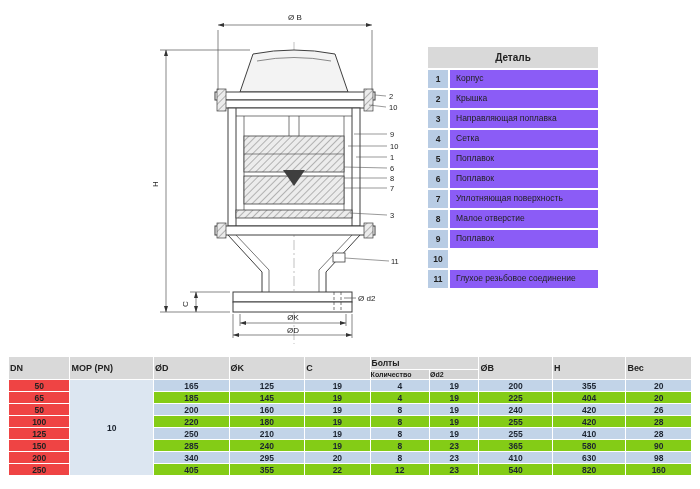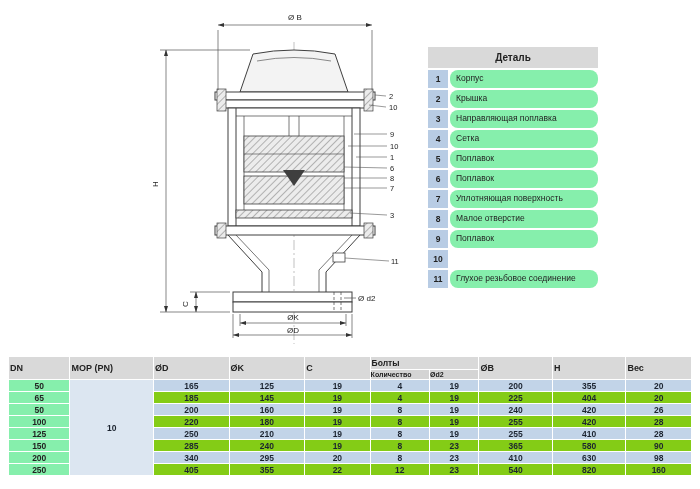--- a/index.html
+++ b/index.html
@@ -7,29 +7,29 @@
   .canvas{position:relative;width:700px;height:489px;background:#fff;overflow:hidden;}
 
   
   .draw{position:absolute;left:140px;top:4px;}
 
   
   .parts{position:absolute;left:428px;top:47px;width:170px;font-size:8.5px;}
   .parts-header{background:#d9d9d9;text-align:center;font-weight:bold;font-size:10px;padding:5px 0;}
   .p-row{display:flex;margin-top:2px;min-height:18px;}
   .p-num{width:20px;background:#b8cce4;display:flex;align-items:center;justify-content:center;font-weight:bold;margin-right:2px;flex:0 0 20px;}
-  .p-name{flex:1;background:#86efac;display:flex;align-items:center;padding:2px 6px;line-height:1.15;border-radius:8px;}
+  .p-name{flex:1;background:#8b5cf6;display:flex;align-items:center;padding:2px 6px;line-height:1.15;}
 
   
   .spec{position:absolute;left:8px;top:356px;width:684px;border-collapse:separate;border-spacing:1px;table-layout:fixed;font-size:9px;}
   .spec th{background:#d9d9d9;font-weight:bold;text-align:left;padding:2px 1px;font-size:9px;}
   .spec th.bolts{padding:1px;font-size:8.5px;}
   .spec th.sub{font-size:7px;padding:1px 0;background:#d4d4d4;}
   .spec td{text-align:center;padding:0 1px;height:11px;font-weight:bold;font-size:8.5px;color:#1c2430;}
-  .spec td.dn{background:#86efac;color:#222;text-align:center;}
+  .spec td.dn{background:#ef4444;color:#222;text-align:center;}
   .spec td.mop{background:#dce6f1;}
   .spec tr.odd td.val{background:#c2d4e8;}
   .spec tr.even td.val{background:#84cc16;}
 </style>
 </head>
 <body>
 
 <div class="canvas">
 
   <svg class="draw" width="290" height="348" viewBox="0 0 290 348">

